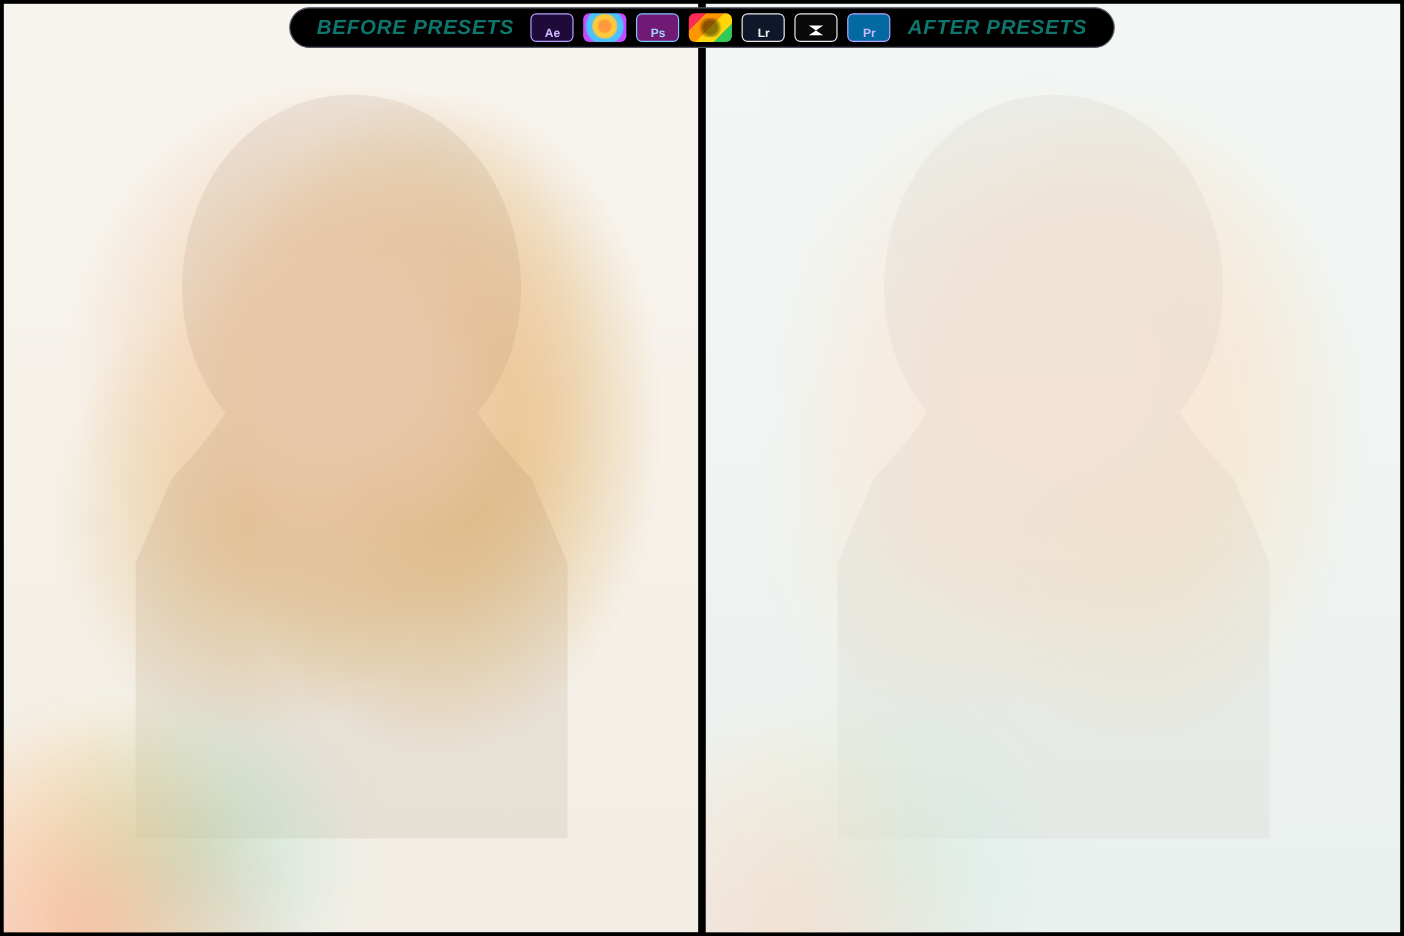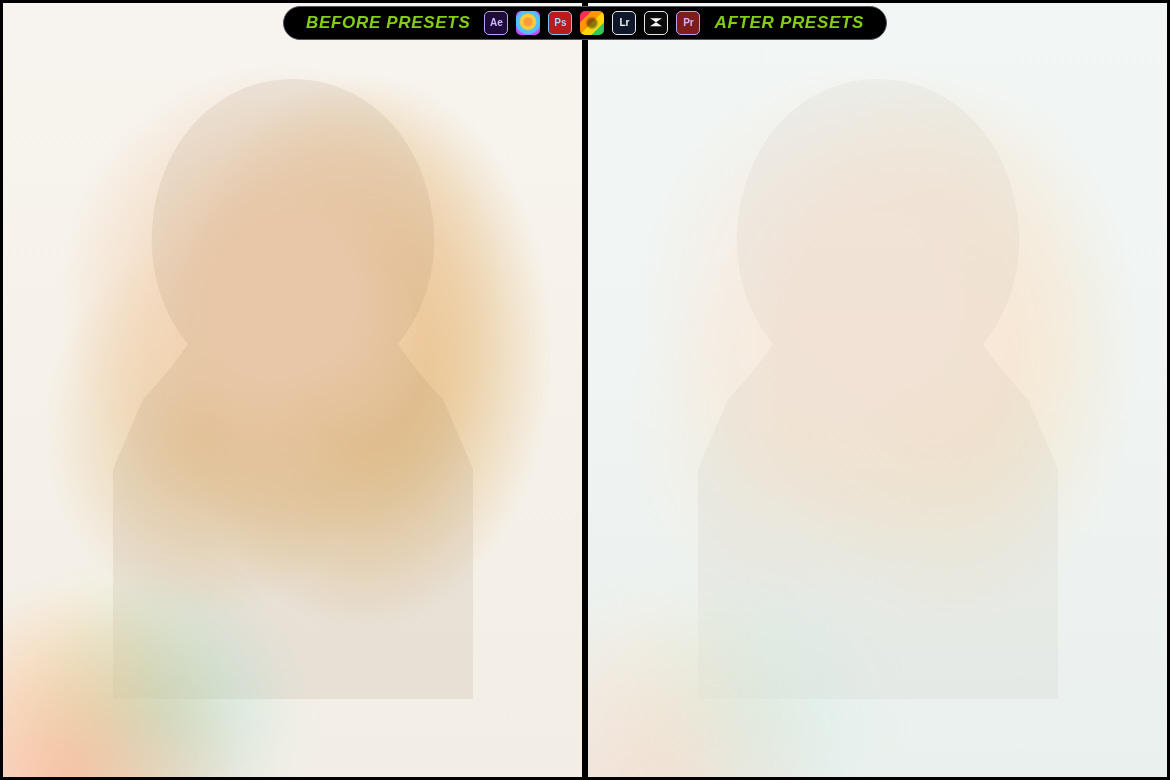--- a/index.html
+++ b/index.html
@@ -79,50 +79,50 @@
     transform:translateX(-50%);
     display:flex; align-items:center; gap:14px;
     background:#000;
     border:1.5px solid #556;
     border-radius:22px;
     padding:3px 22px 4px 22px;
     height:34px;
     z-index:10;
   }
   .hlabel {
-    color:#84cc16;
+    color:#0f766e;
     font-style:italic;
     font-weight:900;
     font-size:17px;
     letter-spacing:0.04em;
     white-space:nowrap;
     text-transform:uppercase;
   }
   .icons {
     display:flex; align-items:center; gap:8px;
   }
   .appicon {
-    width:24px; height:24px;
+    width:36px; height:24px;
     border-radius:5px;
-    display:flex; align-items:center; justify-content:center;
+    display:flex; align-items:flex-end; justify-content:center;
     font-size:10px; font-weight:700;
     font-family:Arial, sans-serif;
     color:#fff;
     position:relative;
     overflow:hidden;
   }
   .appicon.ae { background:#1f0b3a; border:1px solid #b9a2ff; color:#cdb8ff;}
   .appicon.dr { background:radial-gradient(circle at 50% 45%, #ff9a3c 0 22%, #ffc93c 28% 42%, #4cc3ff 50% 66%, #c24cff 74% 90%, #111 100%); }
-  .appicon.ps { background:#b91c1c; border:1px solid #7cc6ff; color:#9ed6ff;}
+  .appicon.ps { background:#701a75; border:1px solid #7cc6ff; color:#9ed6ff;}
   .appicon.fcp { background:linear-gradient(135deg,#ff2d55 0 25%,#ff9500 25% 50%,#ffd60a 50% 75%,#34c759 75% 100%); }
   .appicon.fcp::after{content:"";position:absolute;inset:4px;border-radius:3px;background:radial-gradient(circle at 50% 50%, rgba(0,0,0,0.45) 0 35%, rgba(0,0,0,0) 60%);}
   .appicon.lr { background:#0f172a; border:1.5px solid #e9e9e9; color:#f2f2f2;}
   .appicon.cc { background:#0a0a0a; border:1.5px solid #e9e9e9;}
   .appicon.cc svg{width:16px;height:16px;}
-  .appicon.pr { background:#7f1d1d; border:1px solid #b9a2ff; color:#cdb8ff;}
+  .appicon.pr { background:#0369a1; border:1px solid #b9a2ff; color:#cdb8ff;}
 </style>
 </head>
 <body>
 
 <div class="frame">
 
   <div class="panels">
 
     <div class="panel before" aria-label="Original portrait photo">
       <div class="bg"></div>

